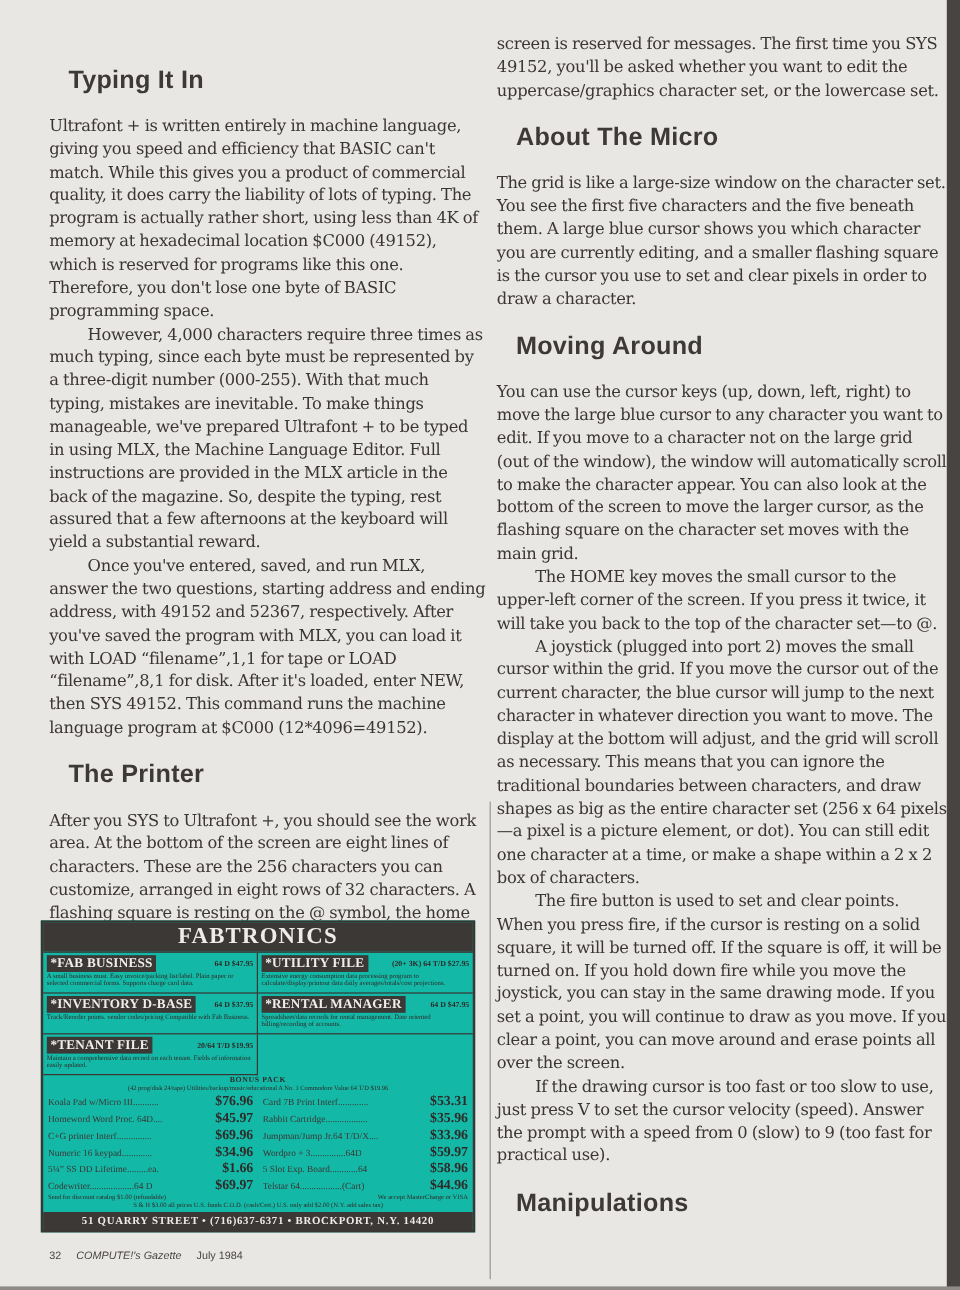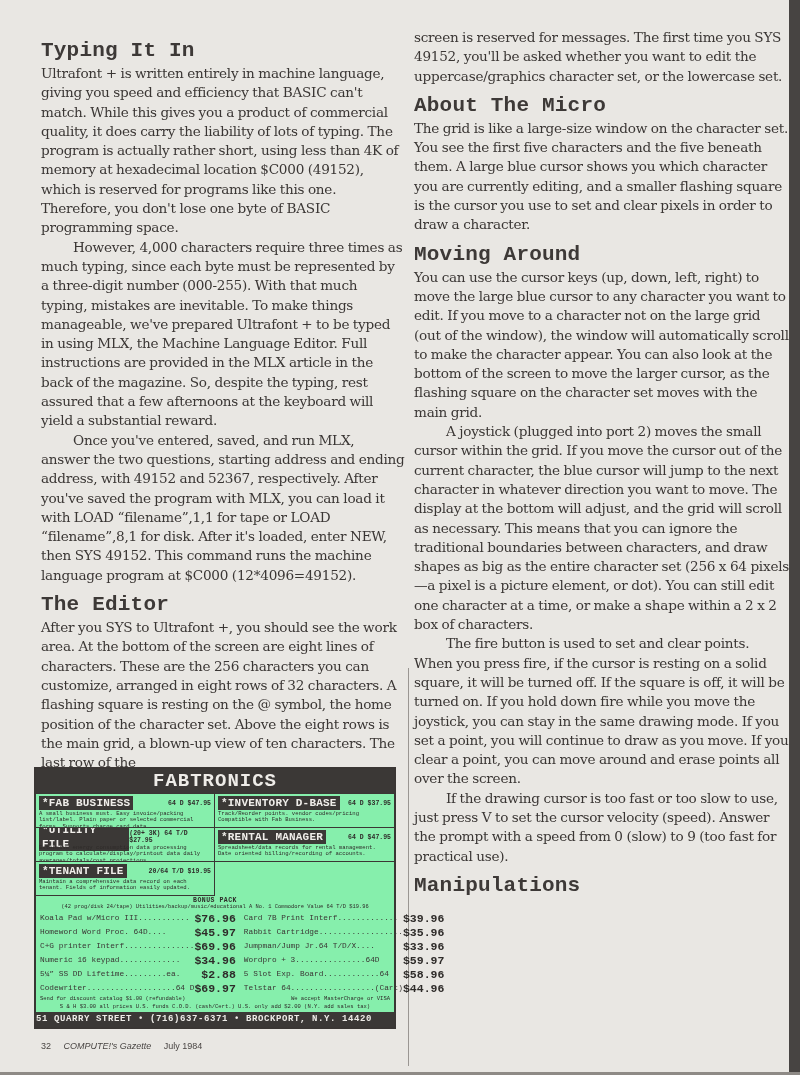--- a/index.html
+++ b/index.html
@@ -16,34 +16,34 @@
   .page-bottom-edge {
     position: absolute; left: 0; right: 0; bottom: 0; height: 3px; background: #8e8a86;
   }
   .col { position: absolute; }
   .col-left { left: 41px; top: 38px; width: 365px; }
   .col-right { left: 414px; top: 28px; width: 376px; }
   .col-right::before {
     content: ""; position: absolute; left: -6px; top: 640px; width: 1px; height: 398px; background: #9a9692;
   }
   h2 {
-    margin: 0; font-family: Liberation Mono, monospace;
+    margin: 16px; font-family: Liberation Sans, sans-serif;
     font-weight: bold; font-size: 21px; line-height: 26px; color: #3d3937; letter-spacing: 0.2px;
   }
   p {
     margin: 0; font-size: 13.6px; line-height: 19.3px; letter-spacing: -0.25px; word-spacing: -0.4px;
   }
   p.indent { text-indent: 32px; }
   .section { margin-bottom: 7px; }
 
   
   .ad {
     position: absolute; left: 34px; top: 767px; width: 358px;
-    border: 2px solid #3a3634; background: #86efac;
-    font-family: Liberation Mono, monospace; color: #2e2b29;
+    border: 2px solid #3a3634; background: #14b8a6;
+    font-family: Liberation Serif, serif; color: #2e2b29;
   }
   .ad-title {
     background: #3b3836; color: #eeece8; text-align: center;
     font-size: 19px; font-weight: bold; letter-spacing: 1px; height: 24px; line-height: 24px;
   }
   .ad-grid { display: grid; grid-template-columns: 1fr 1fr; border-top: 1px solid #3a3634; }
   .ad-cell { padding: 2px 3px 1px; border-bottom: 1px solid #3a3634; height: 30px; overflow: hidden; }
   .ad-cell:nth-child(odd) { border-right: 1px solid #3a3634; }
   .prod-head { display: flex; justify-content: space-between; align-items: center; height: 14px; }
   .prod-name {
@@ -54,21 +54,21 @@
   .prod-desc { font-size: 5.6px; line-height: 6.4px; margin-top: 1px; }
   .bonus-title { text-align: center; font-size: 6.5px; font-weight: bold; margin-top: 1px; letter-spacing: 0.5px; }
   .bonus-desc { text-align: center; font-size: 5.4px; margin-bottom: 1px; }
   .price-list { display: grid; grid-template-columns: 1fr 1fr; column-gap: 8px; padding: 0 4px; }
   .price-row { display: flex; justify-content: space-between; align-items: center; height: 14px; }
   .pr-name { font-size: 7.8px; color: #3a3634; white-space: nowrap; overflow: hidden; }
   .pr-price { font-size: 11.5px; font-weight: bold; color: #2e2b29; }
   .ad-notes { display: flex; justify-content: space-between; font-size: 5.5px; padding: 0 4px; }
   .ad-terms { text-align: center; font-size: 5.5px; padding: 1px 0 2px; }
   .ad-footer {
-    background: #3b3836; color: #eeece8; text-align: left; font-weight: bold;
+    background: #3b3836; color: #eeece8; text-align: center; font-weight: bold;
     font-size: 9px; height: 15px; line-height: 15px; letter-spacing: 0.6px;
   }
   .folio {
     position: absolute; left: 41px; top: 1041px;
     font-family: "Liberation Sans", "DejaVu Sans", sans-serif; font-size: 9px; color: #4a4644;
   }
   .folio .mag { font-style: italic; margin: 16px 10px; }
 </style>
 </head>
 <body>
@@ -77,36 +77,37 @@
 <div class="page-bottom-edge"></div>
 
 <div class="col col-left">
   <div class="section">
     <h2>Typing It In</h2>
     <p>Ultrafont + is written entirely in machine language, giving you speed and efficiency that BASIC can't match. While this gives you a product of commercial quality, it does carry the liability of lots of typing. The program is actually rather short, using less than 4K of memory at hexadecimal location $C000 (49152), which is reserved for programs like this one. Therefore, you don't lose one byte of BASIC programming space.</p>
     <p class="indent">However, 4,000 characters require three times as much typing, since each byte must be represented by a three-digit number (000-255). With that much typing, mistakes are inevitable. To make things manageable, we've prepared Ultrafont + to be typed in using MLX, the Machine Language Editor. Full instructions are provided in the MLX article in the back of the magazine. So, despite the typing, rest assured that a few afternoons at the keyboard will yield a substantial reward.</p>
     <p class="indent">Once you've entered, saved, and run MLX, answer the two questions, starting address and ending address, with 49152 and 52367, respectively. After you've saved the program with MLX, you can load it with LOAD “filename”,1,1 for tape or LOAD “filename”,8,1 for disk. After it's loaded, enter NEW, then SYS 49152. This command runs the machine language program at $C000 (12*4096=49152).</p>
   </div>
   <div class="section">
-    <h2>The Editor</h2>
+    <h2>The Printer</h2>
     <p>After you SYS to Ultrafont +, you should see the work area. At the bottom of the screen are eight lines of characters. These are the 256 characters you can customize, arranged in eight rows of 32 characters. A flashing square is resting on the @ symbol, the home position of the character set. Above the eight rows is the main grid, a blown-up view of ten characters. The last row of the</p>
   </div>
 </div>
 
 <div class="col col-right">
   <div class="section">
     <p>screen is reserved for messages. The first time you SYS 49152, you'll be asked whether you want to edit the uppercase/graphics character set, or the lowercase set.</p>
   </div>
   <div class="section">
     <h2>About The Micro</h2>
     <p>The grid is like a large-size window on the character set. You see the first five characters and the five beneath them. A large blue cursor shows you which character you are currently editing, and a smaller flashing square is the cursor you use to set and clear pixels in order to draw a character.</p>
   </div>
   <div class="section">
     <h2>Moving Around</h2>
     <p>You can use the cursor keys (up, down, left, right) to move the large blue cursor to any character you want to edit. If you move to a character not on the large grid (out of the window), the window will automatically scroll to make the character appear. You can also look at the bottom of the screen to move the larger cursor, as the flashing square on the character set moves with the main grid.</p>
+    <p class="indent">The HOME key moves the small cursor to the upper-left corner of the screen. If you press it twice, it will take you back to the top of the character set—to @.</p>
     <p class="indent">A joystick (plugged into port 2) moves the small cursor within the grid. If you move the cursor out of the current character, the blue cursor will jump to the next character in whatever direction you want to move. The display at the bottom will adjust, and the grid will scroll as necessary. This means that you can ignore the traditional boundaries between characters, and draw shapes as big as the entire character set (256 x 64 pixels—a pixel is a picture element, or dot). You can still edit one character at a time, or make a shape within a 2 x 2 box of characters.</p>
     <p class="indent">The fire button is used to set and clear points. When you press fire, if the cursor is resting on a solid square, it will be turned off. If the square is off, it will be turned on. If you hold down fire while you move the joystick, you can stay in the same drawing mode. If you set a point, you will continue to draw as you move. If you clear a point, you can move around and erase points all over the screen.</p>
     <p class="indent">If the drawing cursor is too fast or too slow to use, just press V to set the cursor velocity (speed). Answer the prompt with a speed from 0 (slow) to 9 (too fast for practical use).</p>
   </div>
   <div class="section">
     <h2>Manipulations</h2>
   </div>
 </div>
 
 <div class="ad">
@@ -114,31 +115,31 @@
   <div class="ad-grid">
     <div class="ad-cell">
       <div class="prod-head">
           <span class="prod-name">*FAB BUSINESS</span>
           <span class="prod-price">64 D $47.95</span>
         </div>
       <div class="prod-desc">A small business must. Easy invoice/packing list/label. Plain paper or selected commercial forms. Supports charge card data.</div>
     </div>
     <div class="ad-cell">
       <div class="prod-head">
+          <span class="prod-name">*UTILITY FILE</span>
+          <span class="prod-price">(20+ 3K) 64 T/D $27.95</span>
+        </div>
+      <div class="prod-desc">Extensive energy consumption data processing program to calculate/display/printout data daily averages/totals/cost projections.</div>
+    </div>
+    <div class="ad-cell">
+      <div class="prod-head">
           <span class="prod-name">*INVENTORY D-BASE</span>
           <span class="prod-price">64 D $37.95</span>
         </div>
       <div class="prod-desc">Track/Reorder points. vendor codes/pricing Compatible with Fab Business.</div>
-    </div>
-    <div class="ad-cell">
-      <div class="prod-head">
-          <span class="prod-name">*UTILITY FILE</span>
-          <span class="prod-price">(20+ 3K) 64 T/D $27.95</span>
-        </div>
-      <div class="prod-desc">Extensive energy consumption data processing program to calculate/display/printout data daily averages/totals/cost projections.</div>
     </div>
     <div class="ad-cell">
       <div class="prod-head">
           <span class="prod-name">*RENTAL MANAGER</span>
           <span class="prod-price">64 D $47.95</span>
         </div>
       <div class="prod-desc">Spreadsheet/data records for rental management. Date oriented billing/recording of accounts.</div>
     </div>
     <div class="ad-cell">
       <div class="prod-head">
@@ -163,31 +164,31 @@
       <div class="price-row">
           <span class="pr-name">C+G printer Interf...............</span>
           <span class="pr-price">$69.96</span>
         </div>
       <div class="price-row">
           <span class="pr-name">Numeric 16 keypad.............</span>
           <span class="pr-price">$34.96</span>
         </div>
       <div class="price-row">
           <span class="pr-name">5¼” SS DD Lifetime.........ea.</span>
-          <span class="pr-price">$2.88</span>
+          <span class="pr-price">$1.66</span>
         </div>
       <div class="price-row">
           <span class="pr-name">Codewriter...................64 D</span>
           <span class="pr-price">$69.97</span>
         </div>
     </div>
     <div>
       <div class="price-row">
           <span class="pr-name">Card 7B Print Interf.............</span>
-          <span class="pr-price">$39.96</span>
+          <span class="pr-price">$53.31</span>
         </div>
       <div class="price-row">
           <span class="pr-name">Rabbit Cartridge..................</span>
           <span class="pr-price">$35.96</span>
         </div>
       <div class="price-row">
           <span class="pr-name">Jumpman/Jump Jr.64 T/D/X....</span>
           <span class="pr-price">$33.96</span>
         </div>
       <div class="price-row">

